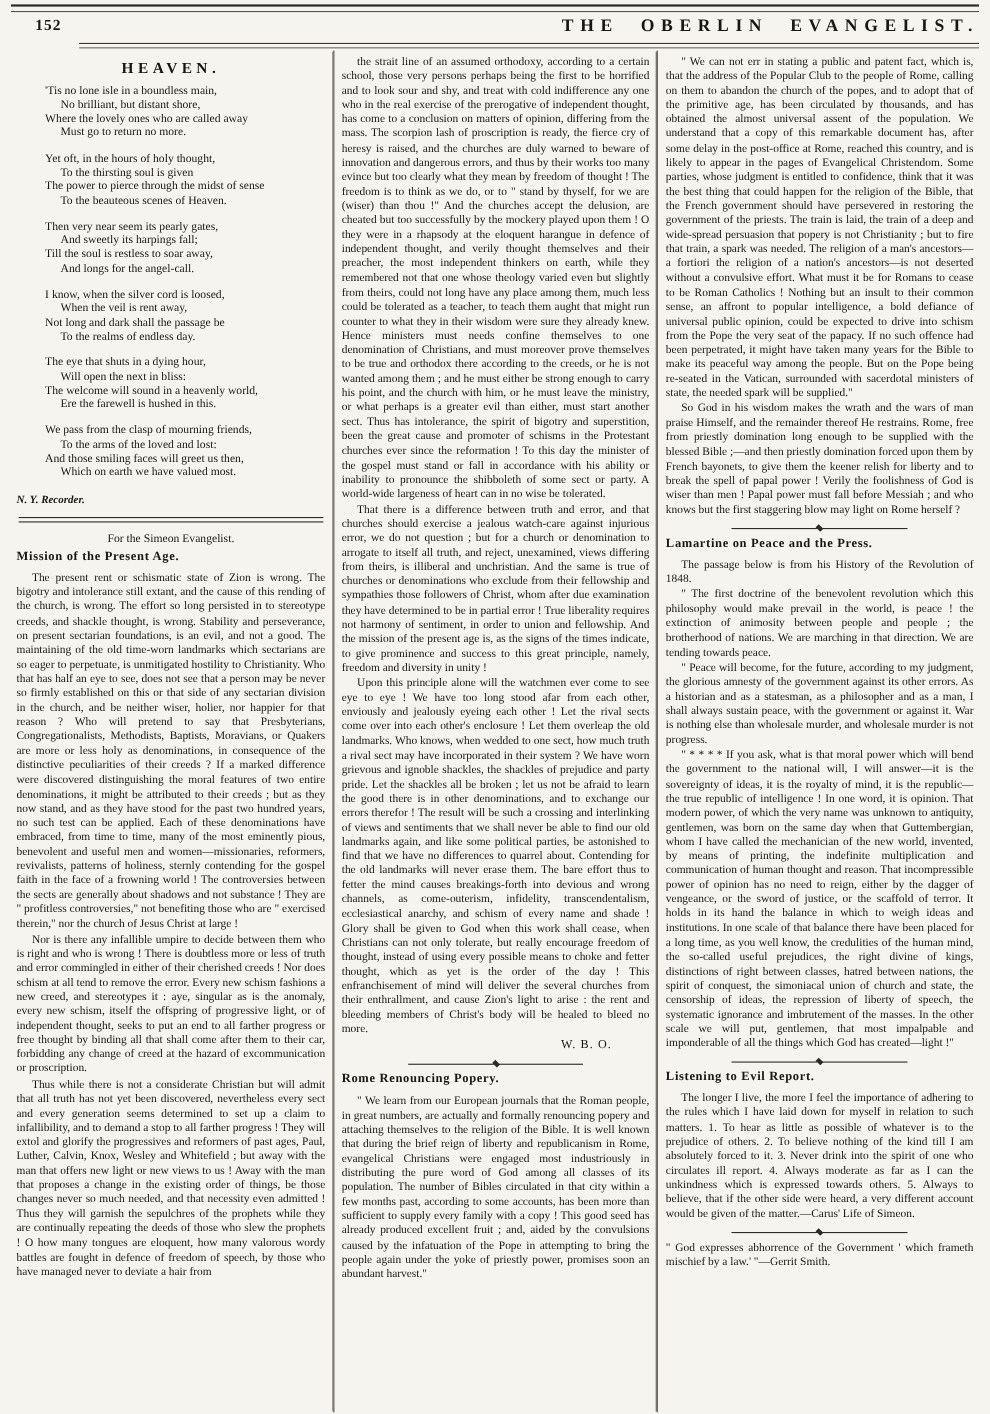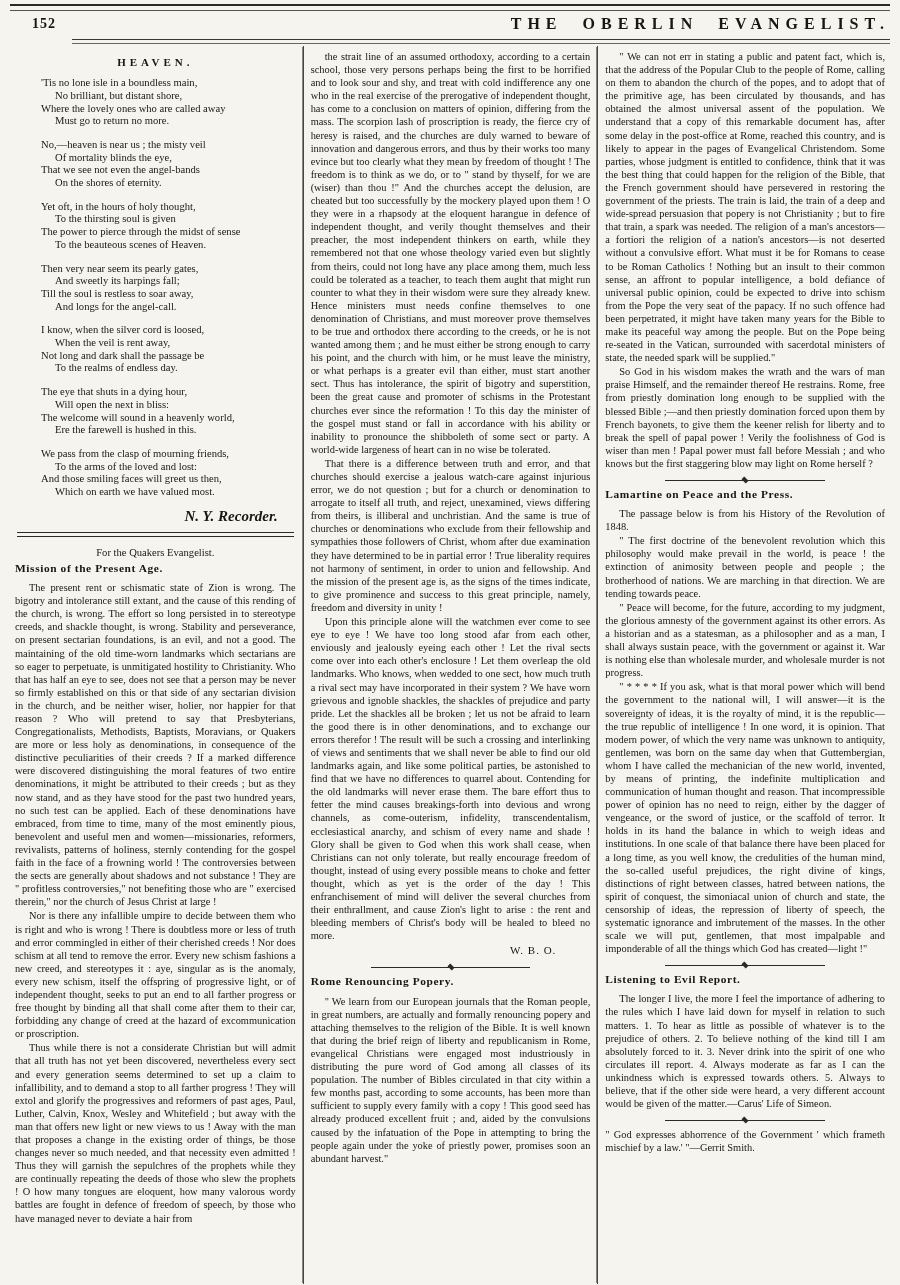--- a/index.html
+++ b/index.html
@@ -13,26 +13,26 @@
   .top-rule{height:4px;border-top:2px solid #2c2a26;border-bottom:1px solid #57534b;margin:0 2px;}
   .header-row{position:relative;height:26px;margin:1px 2px 0 2px;}
   .page-number{position:absolute;left:22px;top:4px;font-weight:bold;font-size:14px;letter-spacing:1px;}
   .masthead{position:absolute;left:0;right:0;text-align:right;top:3px;font-weight:bold;font-size:16px;letter-spacing:6px;word-spacing:10px;}
   .header-bottom-rule{height:3px;border-top:1px solid #3a372f;border-bottom:1px solid #6b665c;margin:1px 2px 0 64px;}
   
   .columns{display:grid;grid-template-columns:1fr 1fr 1fr;height:1238px;margin-top:2px;}
   .col{padding:4px 7px 0 7px;overflow:hidden;text-align:justify;font-size:10.4px;line-height:13.1px;}
   .col+.col{border-left:1px solid #4a463e;box-shadow:-2px 0 0 -1px #8a857a;}
   
-  .poem-title{text-align:center;font-weight:bold;font-size:11px;letter-spacing:4px;margin:6px 0 8px 0;}
+  .poem-title{text-align:center;font-weight:bold;font-size:14px;letter-spacing:4px;margin:6px 0 8px 0;}
   .poem{padding-left:26px;text-align:left;font-size:10.6px;}
   .stanza{margin-bottom:11px;}
   .stanza .poem-line{line-height:12.7px;white-space:nowrap;}
   .stanza .poem-line:nth-child(even){padding-left:14px;}
-  .poem-attribution{text-align:right;font-style:italic;font-weight:bold;padding-right:18px;font-size:15px;margin-top:2px;}
+  .poem-attribution{text-align:left;font-style:italic;font-weight:bold;padding-right:18px;font-size:10px;margin-top:2px;}
   
   .double-rule{height:3px;border-top:1px solid #2c2a26;border-bottom:1px solid #2c2a26;margin:9px 2px;}
   .ornament{display:flex;align-items:center;justify-content:center;margin:7px 60px 5px 60px;}
   .ornament::before,.ornament::after{content:"";flex:1;border-top:1px solid #2c2a26;}
   .ornament .diamond{width:6px;height:6px;background:#2c2a26;transform:rotate(45deg) scaleY(.65);margin:0 -1px;}
   
   .dateline{text-align:center;font-size:10.6px;margin-top:2px;}
   .section-title{text-align:left;font-weight:bold;font-size:11.4px;letter-spacing:.6px;margin:3px 0 6px 0;}
   .para{text-indent:14px;margin:0 0 1px 0;}
   .para.no-indent{text-indent:0;}
@@ -55,26 +55,20 @@
     <div class="col">
       <div class="poem-title">HEAVEN.</div>
       <div class="poem">
           <div class="stanza">
             <div class="poem-line">'Tis no lone isle in a boundless main,</div>
             <div class="poem-line">No brilliant, but distant shore,</div>
             <div class="poem-line">Where the lovely ones who are called away</div>
             <div class="poem-line">Must go to return no more.</div>
           </div>
           <div class="stanza">
-            <div class="poem-line">No,—heaven is near us ; the misty veil</div>
-            <div class="poem-line">Of mortality blinds the eye,</div>
-            <div class="poem-line">That we see not even the angel-bands</div>
-            <div class="poem-line">On the shores of eternity.</div>
-          </div>
-          <div class="stanza">
             <div class="poem-line">Yet oft, in the hours of holy thought,</div>
             <div class="poem-line">To the thirsting soul is given</div>
             <div class="poem-line">The power to pierce through the midst of sense</div>
             <div class="poem-line">To the beauteous scenes of Heaven.</div>
           </div>
           <div class="stanza">
             <div class="poem-line">Then very near seem its pearly gates,</div>
             <div class="poem-line">And sweetly its harpings fall;</div>
             <div class="poem-line">Till the soul is restless to soar away,</div>
             <div class="poem-line">And longs for the angel-call.</div>
@@ -95,21 +89,21 @@
             <div class="poem-line">We pass from the clasp of mourning friends,</div>
             <div class="poem-line">To the arms of the loved and lost:</div>
             <div class="poem-line">And those smiling faces will greet us then,</div>
             <div class="poem-line">Which on earth we have valued most.</div>
           </div>
         </div>
       <div class="poem-attribution">N. Y. Recorder.</div>
 
       <div class="double-rule"></div>
 
-      <div class="dateline">For the Quakers Evangelist.</div>
+      <div class="dateline">For the Simeon Evangelist.</div>
       <div class="section-title">Mission of the Present Age.</div>
       <div>
           <div class="para">The present rent or schismatic state of Zion is wrong. The bigotry and intolerance still extant, and the cause of this rending of the church, is wrong. The effort so long persisted in to stereotype creeds, and shackle thought, is wrong. Stability and perseverance, on present sectarian foundations, is an evil, and not a good. The maintaining of the old time-worn landmarks which sectarians are so eager to perpetuate, is unmitigated hostility to Christianity. Who that has half an eye to see, does not see that a person may be never so firmly established on this or that side of any sectarian division in the church, and be neither wiser, holier, nor happier for that reason ? Who will pretend to say that Presbyterians, Congregationalists, Methodists, Baptists, Moravians, or Quakers are more or less holy as denominations, in consequence of the distinctive peculiarities of their creeds ? If a marked difference were discovered distinguishing the moral features of two entire denominations, it might be attributed to their creeds ; but as they now stand, and as they have stood for the past two hundred years, no such test can be applied. Each of these denominations have embraced, from time to time, many of the most eminently pious, benevolent and useful men and women—missionaries, reformers, revivalists, patterns of holiness, sternly contending for the gospel faith in the face of a frowning world ! The controversies between the sects are generally about shadows and not substance ! They are " profitless controversies," not benefiting those who are " exercised therein," nor the church of Jesus Christ at large !</div>
           <div class="para">Nor is there any infallible umpire to decide between them who is right and who is wrong ! There is doubtless more or less of truth and error commingled in either of their cherished creeds ! Nor does schism at all tend to remove the error. Every new schism fashions a new creed, and stereotypes it : aye, singular as is the anomaly, every new schism, itself the offspring of progressive light, or of independent thought, seeks to put an end to all farther progress or free thought by binding all that shall come after them to their car, forbidding any change of creed at the hazard of excommunication or proscription.</div>
           <div class="para">Thus while there is not a considerate Christian but will admit that all truth has not yet been discovered, nevertheless every sect and every generation seems determined to set up a claim to infallibility, and to demand a stop to all farther progress ! They will extol and glorify the progressives and reformers of past ages, Paul, Luther, Calvin, Knox, Wesley and Whitefield ; but away with the man that offers new light or new views to us ! Away with the man that proposes a change in the existing order of things, be those changes never so much needed, and that necessity even admitted ! Thus they will garnish the sepulchres of the prophets while they are continually repeating the deeds of those who slew the prophets ! O how many tongues are eloquent, how many valorous wordy battles are fought in defence of freedom of speech, by those who have managed never to deviate a hair from</div>
         </div>
     </div>
 
     <div class="col">
       <div>

